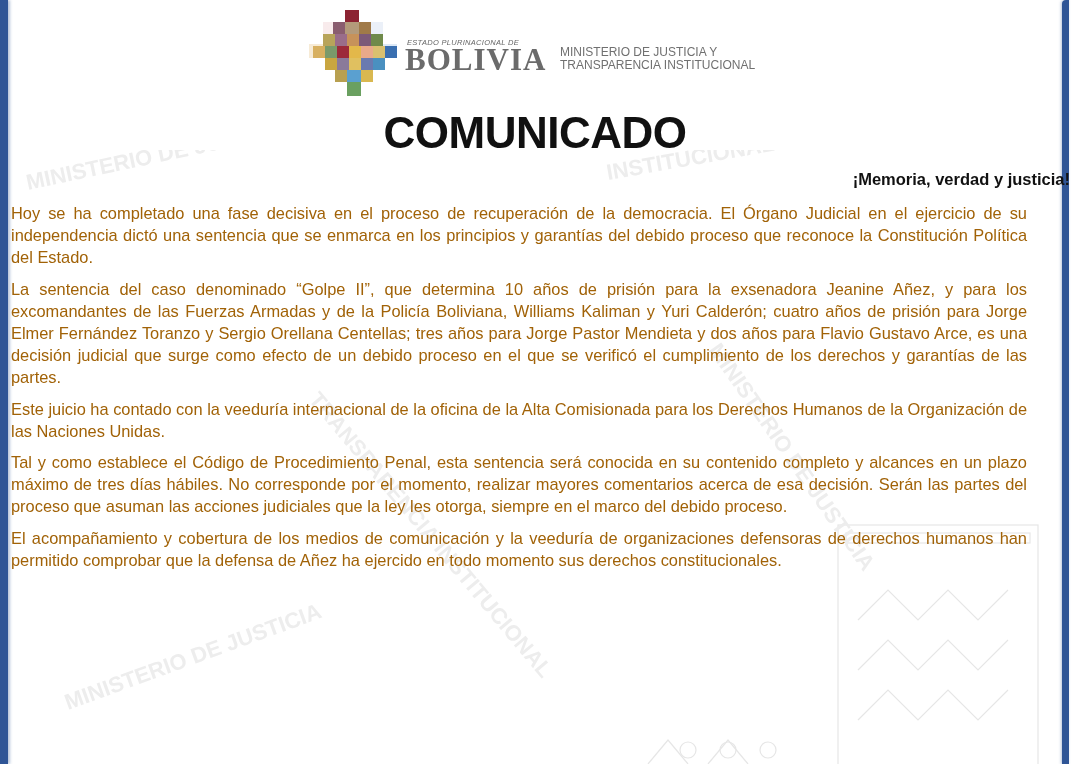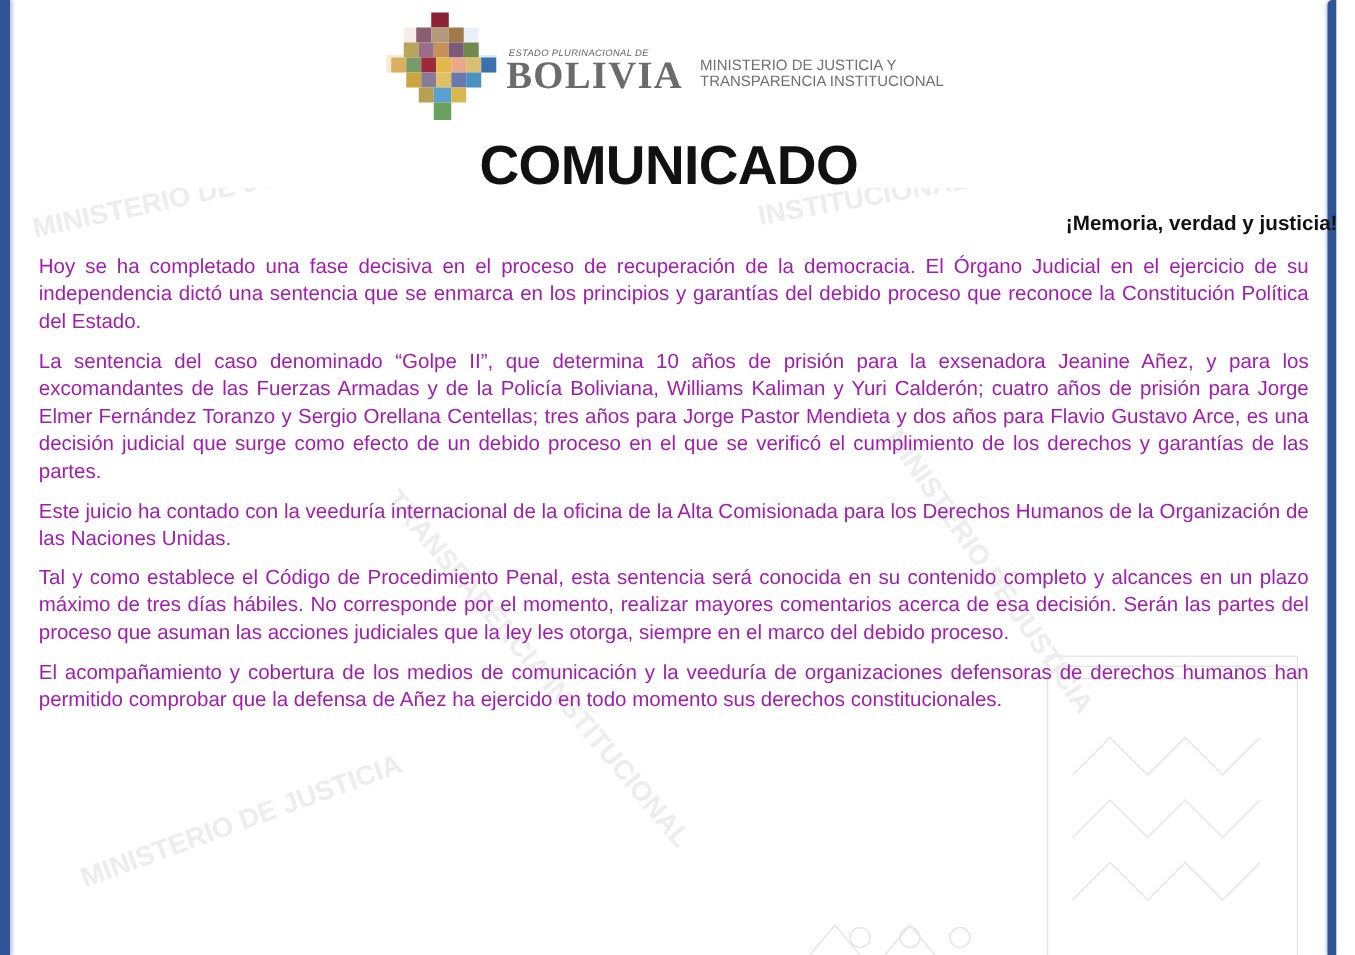--- a/index.html
+++ b/index.html
@@ -44,22 +44,22 @@
   .title {
     position:absolute; left:0; width:1070px; top:108px; text-align:center;
     font-size:44px; font-weight:bold; color:#111; letter-spacing:-0.5px;
     font-family:Liberation Sans, sans-serif;
   }
   .subtitle {
     position:absolute; left:0; width:1070px; top:170px; text-align:right;
     font-size:16.5px; font-weight:bold; color:#111;
   }
   .body {
-    position:absolute; left:31px; top:202px; width:1016px;
-    font-size:16.4px; line-height:22.2px; color:#a21caf;
+    position:absolute; left:11px; top:202px; width:1016px;
+    font-size:16.4px; line-height:22.2px; color:#a16207;
     text-align:justify;
   }
   .body p { margin:0 0 9px 0; }
 </style>
 </head>
 <body>
 
 <div class="frame-left"></div>
 <div class="frame-right"></div>
 

